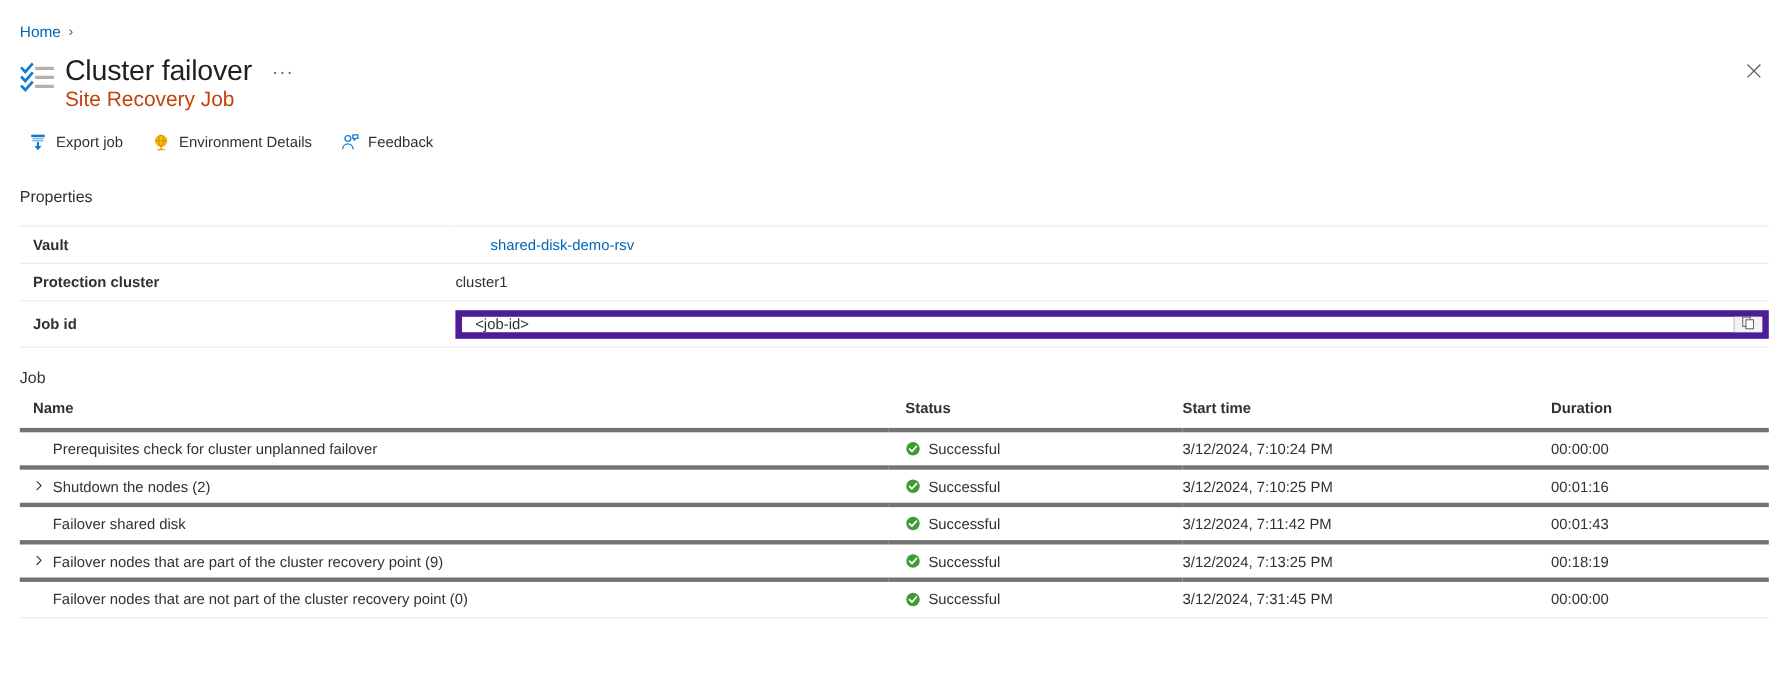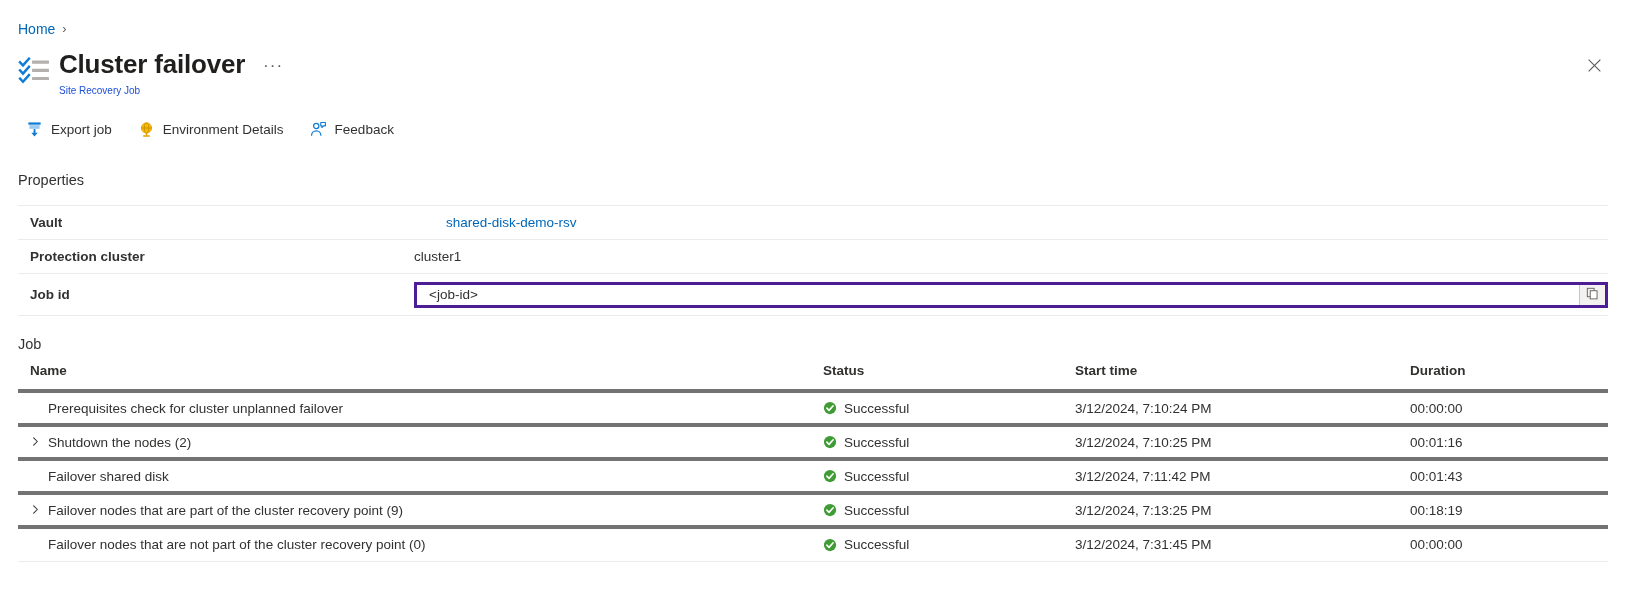--- a/index.html
+++ b/index.html
@@ -24,30 +24,30 @@
 
   
   .title-row {
     position: absolute; left: 18px; top: 48px;
     display: flex; align-items: flex-start;
   }
   .title-icon { width: 34px; height: 34px; margin-top: 6px; flex: none; }
   .title-text { margin-left: 7px; }
   .title-main-line { display: flex; align-items: center; gap: 14px; }
   .page-title {
-    font-size: 26px; line-height: 32px; font-weight: 700;
+    font-size: 26px; line-height: 32px; font-weight: 400;
     color: #201f1e; letter-spacing: -0.2px;
   }
   .ellipsis-btn {
     font-size: 17px; color: #605e5c; cursor: pointer;
     line-height: 14px; padding: 2px 4px; letter-spacing:1px;
     position: relative; top: 2px;
   }
   .page-subtitle {
-    font-size: 10px; line-height: 17px; color: #1d4ed8;
+    font-size: 19px; line-height: 17px; color: #c2410c;
     margin-top: 2px;
   }
 
   
   .close-btn {
     position: absolute; right: 17px; top: 53px;
     width: 28px; height: 28px;
     display: flex; align-items: center; justify-content: center;
     cursor: pointer;
   }
@@ -93,21 +93,21 @@
     padding-left: 12px;
   }
   .prop-table tr td.prop-val { color: #323130; }
   .prop-link { color: #0067b8; cursor: pointer; margin-left: 32px; }
   .prop-row-jobid td { height: 42px; }
 
   
   .jobid-wrap {
     display: flex; align-items: stretch;
     width: 1194px; height: 26px;
-    border: 3px solid #4c1d95; background: #fff;
+    border: 6px solid #4c1d95; background: #fff;
   }
   .jobid-input {
     flex: 1 1 auto; border: none; outline: none;
     font-family: "Liberation Sans", sans-serif;
     font-size: 13.5px; color: #323130;
     padding: 0 8px 0 12px; background: transparent;
   }
   .jobid-copy {
     flex: none; width: 26px;
     border-left: 1px solid #c8c6c4;

